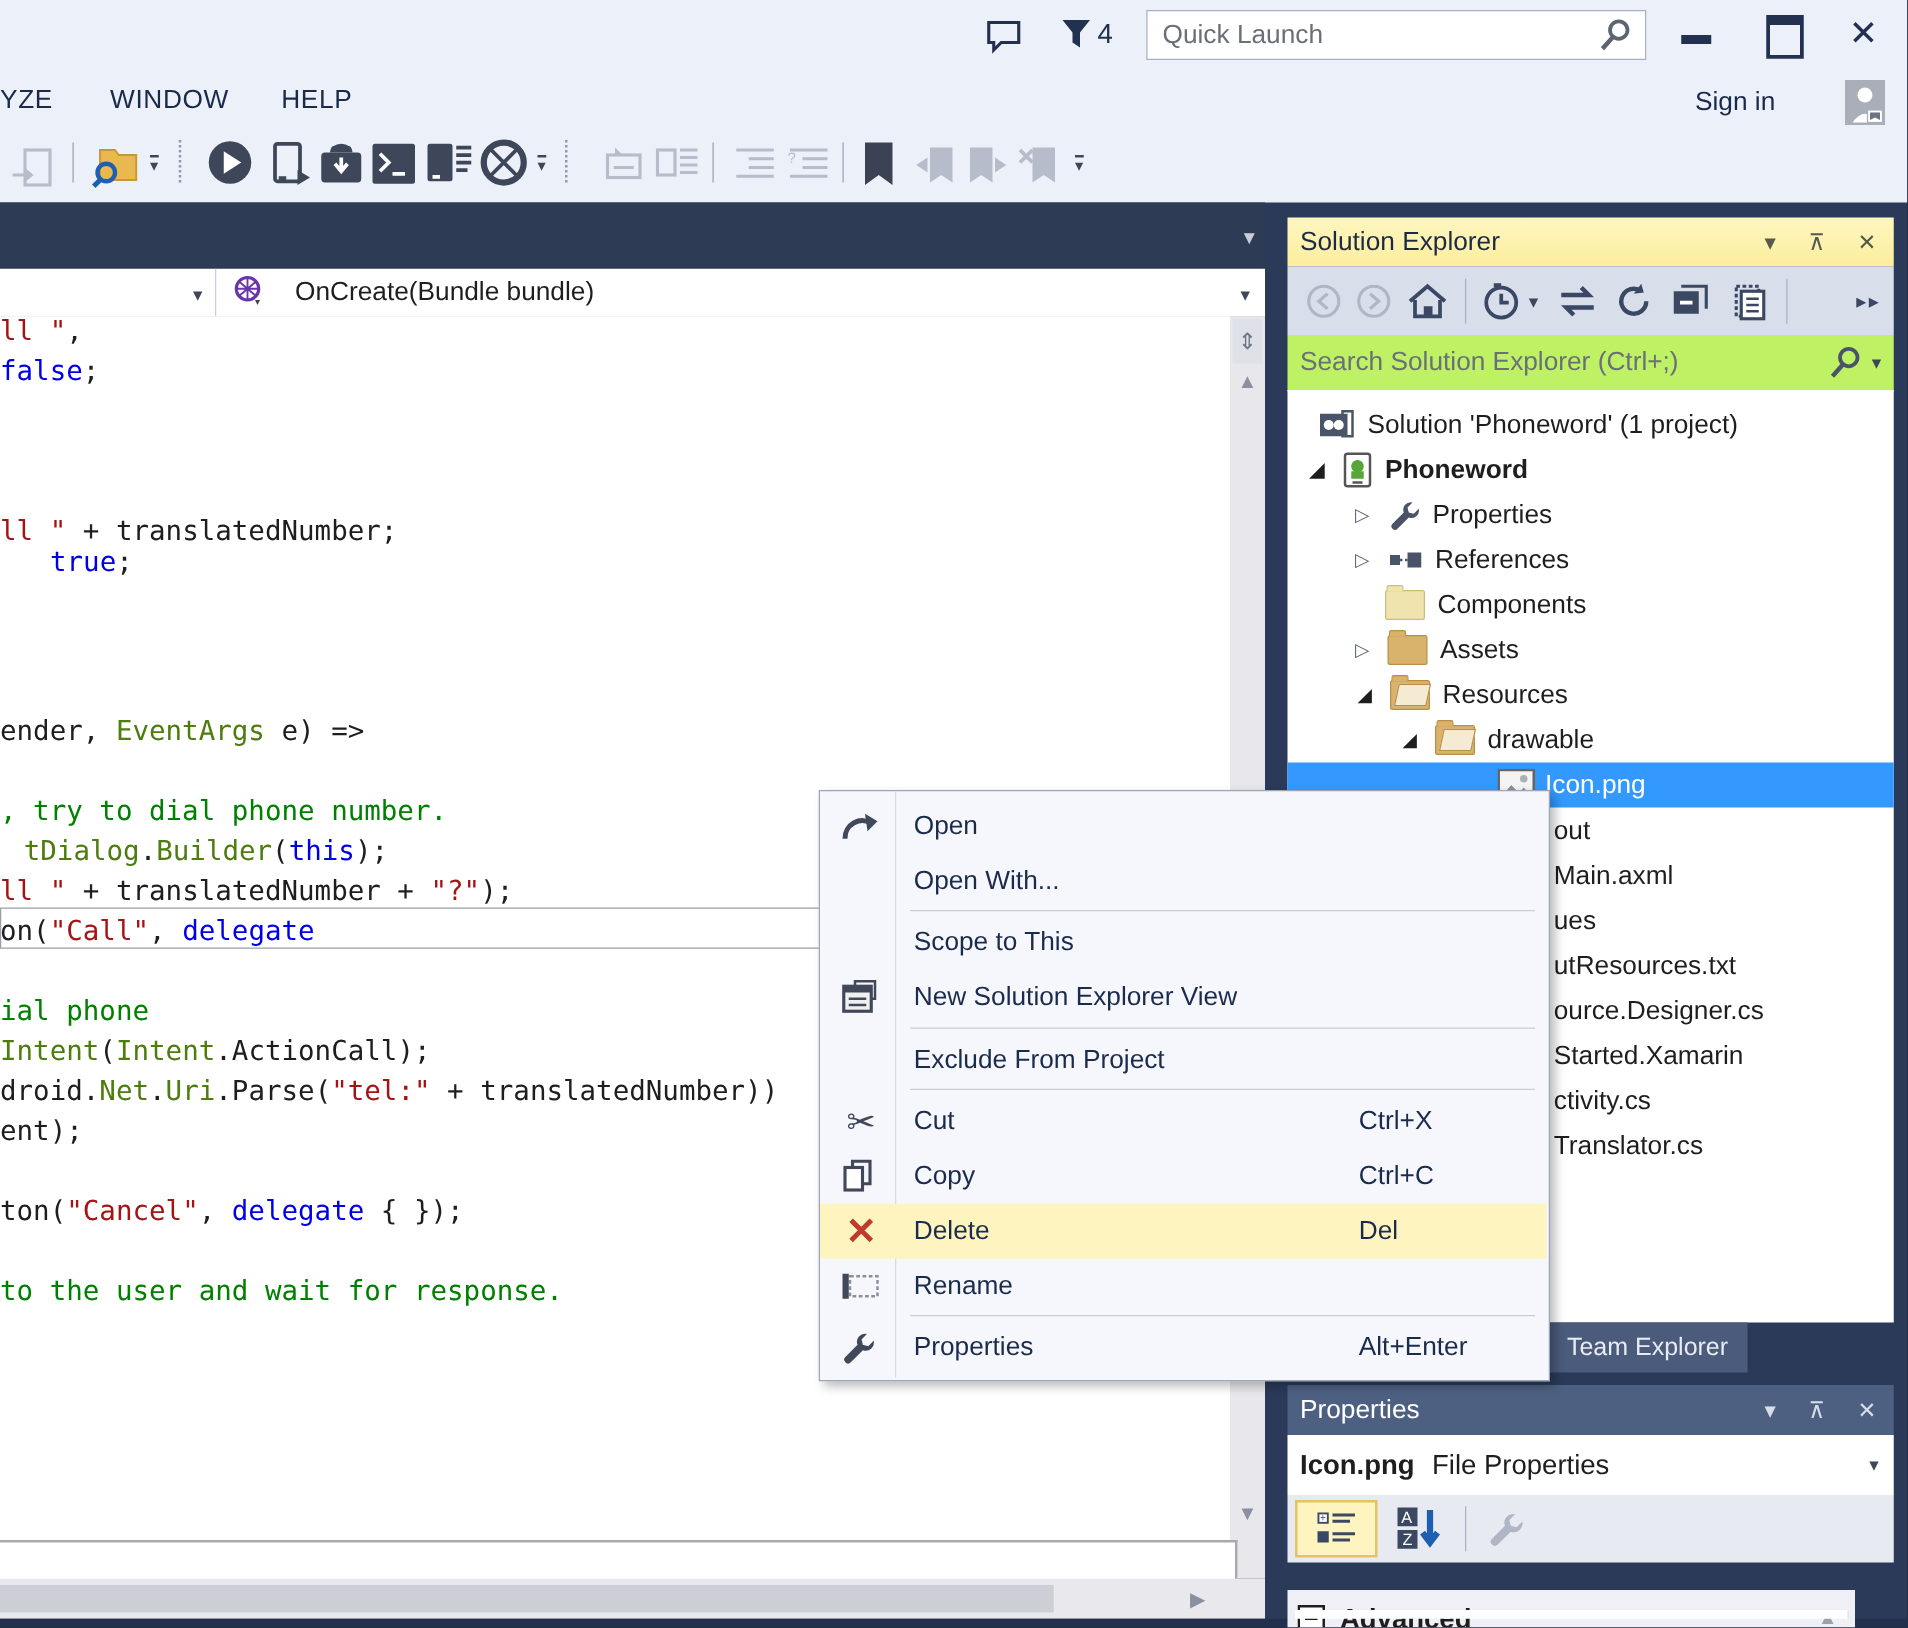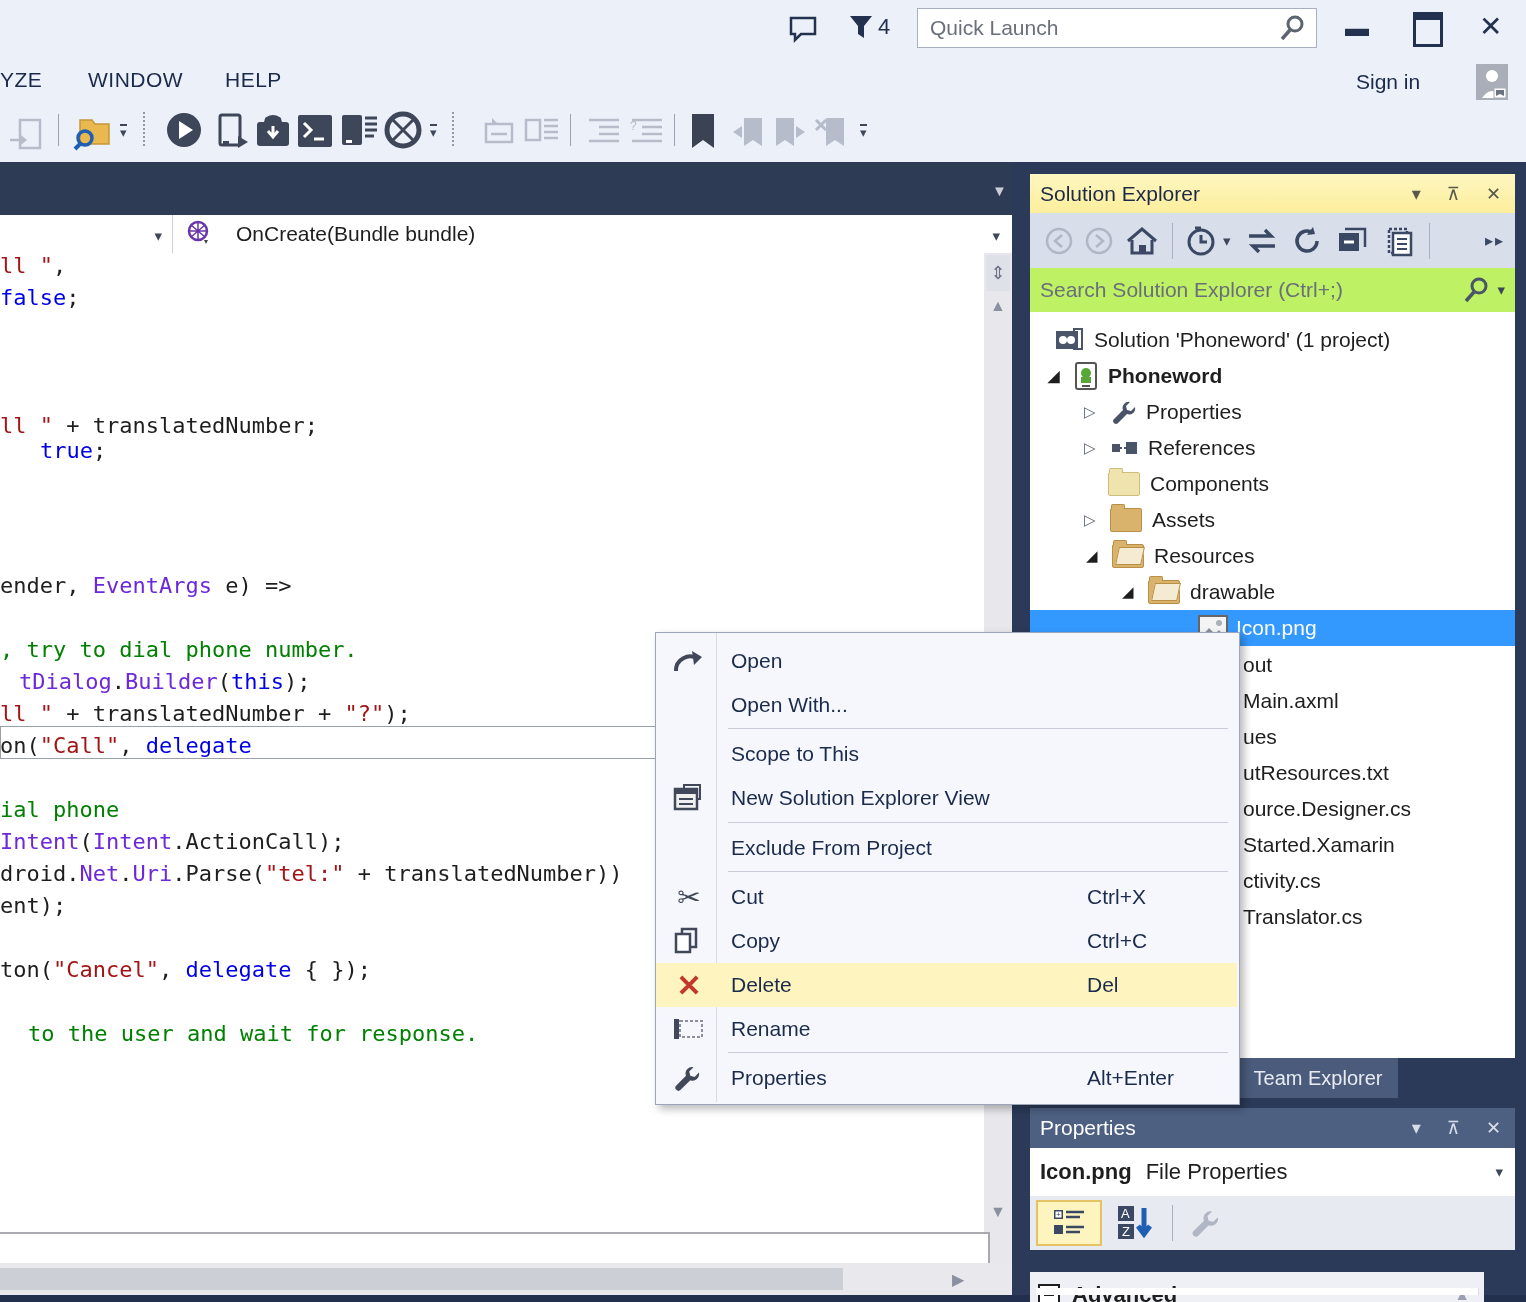--- a/index.html
+++ b/index.html
@@ -20,21 +20,21 @@
   .tsep{width:1px;height:32px;background:#9aa2b5;}
   .grip{width:6px;height:34px;border-left:2px dotted #8f98ac;}
   .ovf{color:#3e4759;font-size:13px;border-top:2px solid #3e4759;line-height:10px;padding-top:2px;}
   
   .tabwell{left:0;top:162px;width:1012px;height:53px;background:#2e3b55;}
   .navbar{left:0;top:215px;width:1012px;height:38px;background:#fff;border-bottom:1px solid #b5bac6;}
   .ddcaret{color:#3e4759;font-size:15px;}
   .codearea{left:0;top:253px;width:984px;height:979px;background:#fff;overflow:hidden;}
   .code-line{position:absolute;left:0;white-space:pre;font-family:"DejaVu Sans Mono","Liberation Mono",monospace;
              font-size:22px;line-height:32px;height:32px;}
-  .tok-p{color:#1e1e1e}.tok-k{color:#0000e6}.tok-s{color:#a31515}.tok-t{color:#6d28d9}.tok-c{color:#008000}
+  .tok-p{color:#1e1e1e}.tok-k{color:#0000e6}.tok-s{color:#a31515}.tok-t{color:#4d7c0f}.tok-c{color:#008000}
   .curline{left:0;top:473px;width:981px;height:31px;border:1px solid #9b9fa8;}
   .vscroll{left:984px;top:253px;width:28px;height:1010px;background:#e8e8ec;}
   .hscroll{left:0;top:1263px;width:1012px;height:32px;background:#e9e9ed;}
   .thumb{background:#cdcfd6;}
   .arrow{color:#8a90a0;font-size:16px;}
   .whitebox{left:0;top:1232px;width:988px;height:31px;background:#fff;border:2px solid #a9a9b0;border-left:none;}
   .botstrip{left:0;top:1295px;width:1526px;height:7px;background:#22304d;}
   
   .sehead{left:1030px;top:174px;width:485px;height:39px;background:linear-gradient(#fef6c1,#fcee9c);
           display:flex;align-items:center;}
@@ -279,21 +279,21 @@
         <div class="code-line" style="top: 317px;"><span class="tok-p">ender, </span><span class="tok-t">EventArgs</span><span class="tok-p"> e) =&gt;</span></div>
         <div class="code-line" style="top: 381px;"><span class="tok-c">, try to dial phone number.</span></div>
         <div class="code-line" style="top: 413px; margin-left: 19px;"><span class="tok-t">tDialog</span><span class="tok-p">.</span><span class="tok-t">Builder</span><span class="tok-p">(</span><span class="tok-k">this</span><span class="tok-p">);</span></div>
         <div class="code-line" style="top: 445px;"><span class="tok-s">ll "</span><span class="tok-p"> + translatedNumber + </span><span class="tok-s">"?"</span><span class="tok-p">);</span></div>
         <div class="code-line" style="top: 477px;"><span class="tok-p">on(</span><span class="tok-s">"Call"</span><span class="tok-p">, </span><span class="tok-k">delegate</span></div>
         <div class="code-line" style="top: 541px;"><span class="tok-c">ial phone</span></div>
         <div class="code-line" style="top: 573px;"><span class="tok-t">Intent</span><span class="tok-p">(</span><span class="tok-t">Intent</span><span class="tok-p">.ActionCall);</span></div>
         <div class="code-line" style="top: 605px;"><span class="tok-p">droid.</span><span class="tok-t">Net</span><span class="tok-p">.</span><span class="tok-t">Uri</span><span class="tok-p">.Parse(</span><span class="tok-s">"tel:"</span><span class="tok-p"> + translatedNumber))</span></div>
         <div class="code-line" style="top: 637px;"><span class="tok-p">ent);</span></div>
         <div class="code-line" style="top: 701px;"><span class="tok-p">ton(</span><span class="tok-s">"Cancel"</span><span class="tok-p">, </span><span class="tok-k">delegate</span><span class="tok-p"> { });</span></div>
-        <div class="code-line" style="top: 765px; padding-left: 28px;"><span class="tok-c">to the user and wait for response.</span></div>
+        <div class="code-line" style="top: 765px;"><span class="tok-c">to the user and wait for response.</span></div>
       </div>
     <div class="abs curline"></div>
   </div>
 
   <div class="abs vscroll">
     <div class="abs" style="left:2px;top:2px;width:24px;height:36px;background:#dfe1e8;color:#6d7486;font-size:18px;text-align:center;line-height:36px;">⇕</div>
     <div class="abs arrow" style="left:6px;top:44px;">▲</div>
     <div class="abs arrow" style="left:6px;top:950px;">▼</div>
   </div>
 

